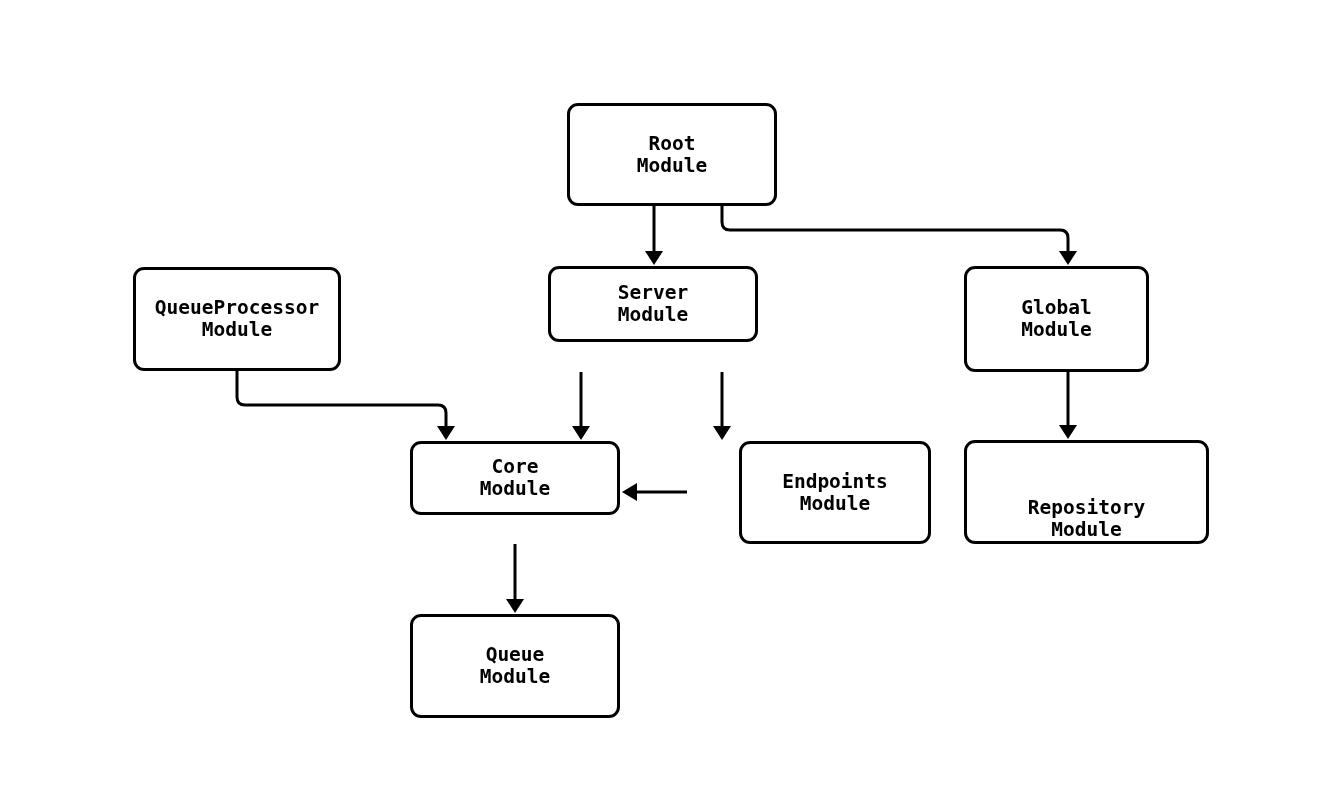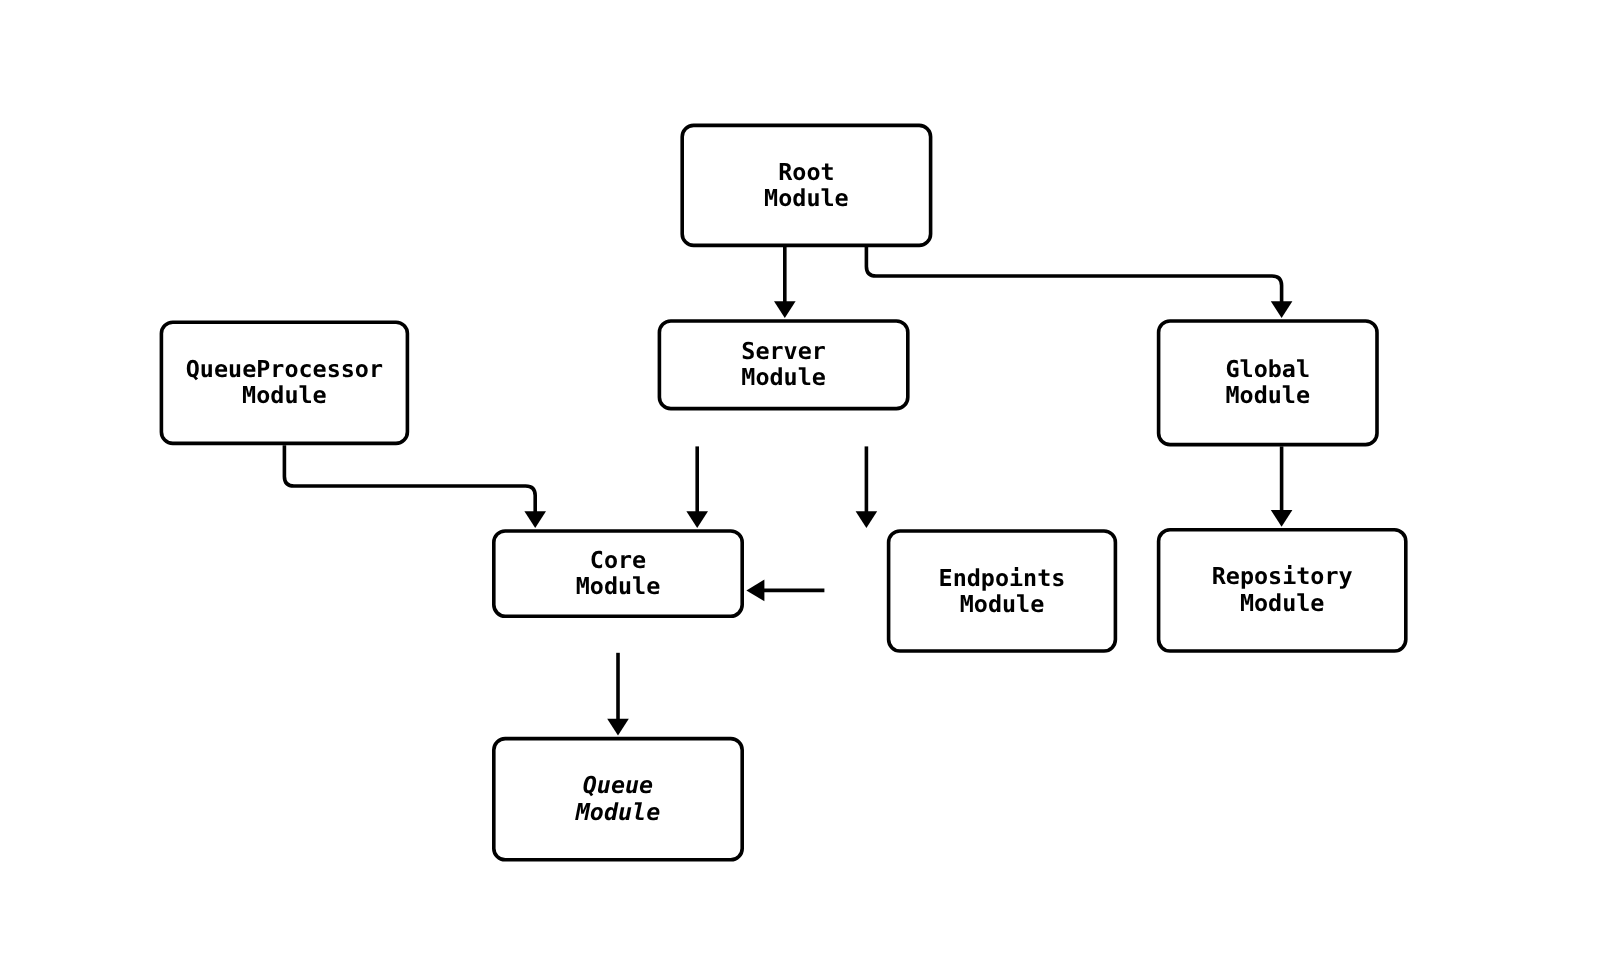--- a/index.html
+++ b/index.html
@@ -123,23 +123,23 @@
   <div class="node" style="left:410px; top:441px; width:210px; height:74px;">
     <span class="line1">Core</span>
     <span class="line2">Module</span>
   </div>
 
   <div class="node" style="left:707px; top:441px; width:192px; height:103px;margin-left:32px;">
     <span class="line1">Endpoints</span>
     <span class="line2">Module</span>
   </div>
 
-  <div class="node" style="left:964px; top:440px; width:209px; height:104px;">
+  <div class="node" style="left:964px; top:440px; width:245px; height:104px;justify-content:flex-end;">
     <span class="line1">Repository</span>
     <span class="line2">Module</span>
   </div>
 
-  <div class="node" style="left:410px; top:614px; width:210px; height:104px;font-style:italic;">
+  <div class="node" style="left:410px; top:614px; width:210px; height:104px;">
     <span class="line1">Queue</span>
     <span class="line2">Module</span>
   </div>
 
 </div>
 
 </body></html>

